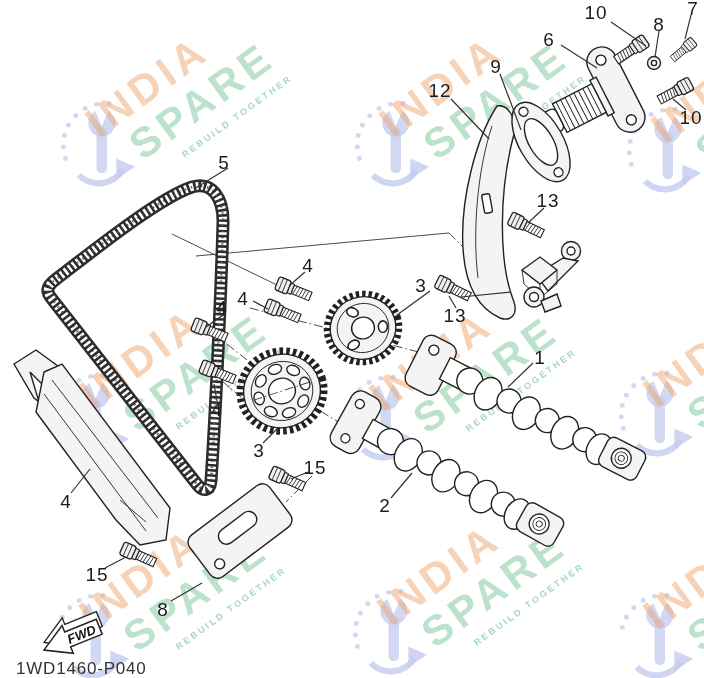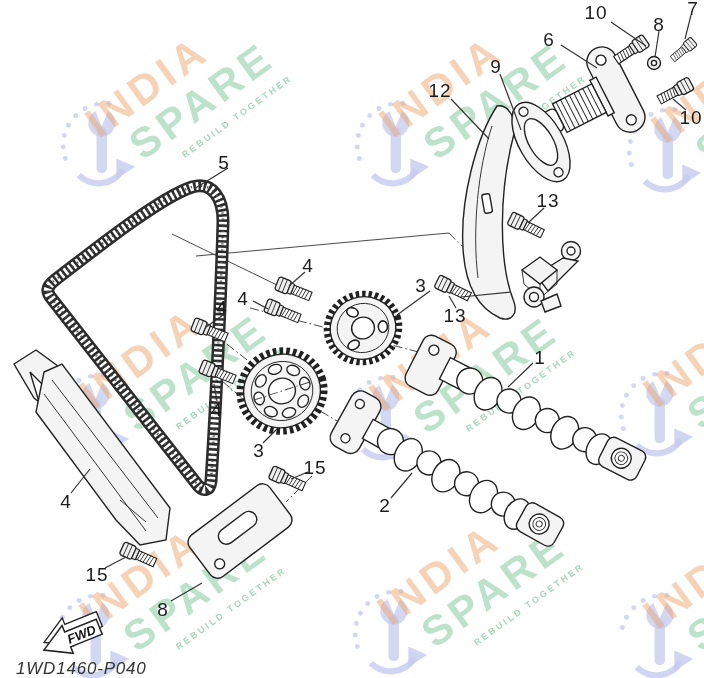--- a/index.html
+++ b/index.html
@@ -17,21 +17,21 @@
   .wm-tag{position:absolute;left:124px;top:152px;font-size:9px;font-weight:bold;letter-spacing:2.6px;
          color:rgba(110,188,144,0.60);white-space:nowrap;}
   .wm-ic{position:absolute;left:18px;top:86px;width:104px;height:104px;}
   
   .art{position:absolute;left:0;top:0;}
   .callout{
     position:absolute;transform:translate(-50%,-50%);
     font-size:19px;color:#1c1c1c;letter-spacing:1px;line-height:1;
   }
   .partcode{
-    position:absolute;left:16px;top:659px;font-size:17px;color:#333;letter-spacing:0.8px;font-style:italic;
+    position:absolute;left:16px;top:659px;font-size:17px;color:#333;letter-spacing:0.8px;
   }
   .ln{stroke:#333;stroke-width:1.2;fill:none;}
   .cn{stroke:#4a4a4a;stroke-width:1;fill:none;}
   .dd{stroke:#4a4a4a;stroke-width:1;fill:none;stroke-dasharray:9 3 1.5 3;}
   .pt{fill:#f4f4f4;stroke:#222;stroke-width:1.4;}
   .ptw{fill:#ffffff;stroke:#222;stroke-width:1.4;}
   .thin{stroke:#222;stroke-width:0.9;fill:none;}
 </style>
 </head>
 <body>

